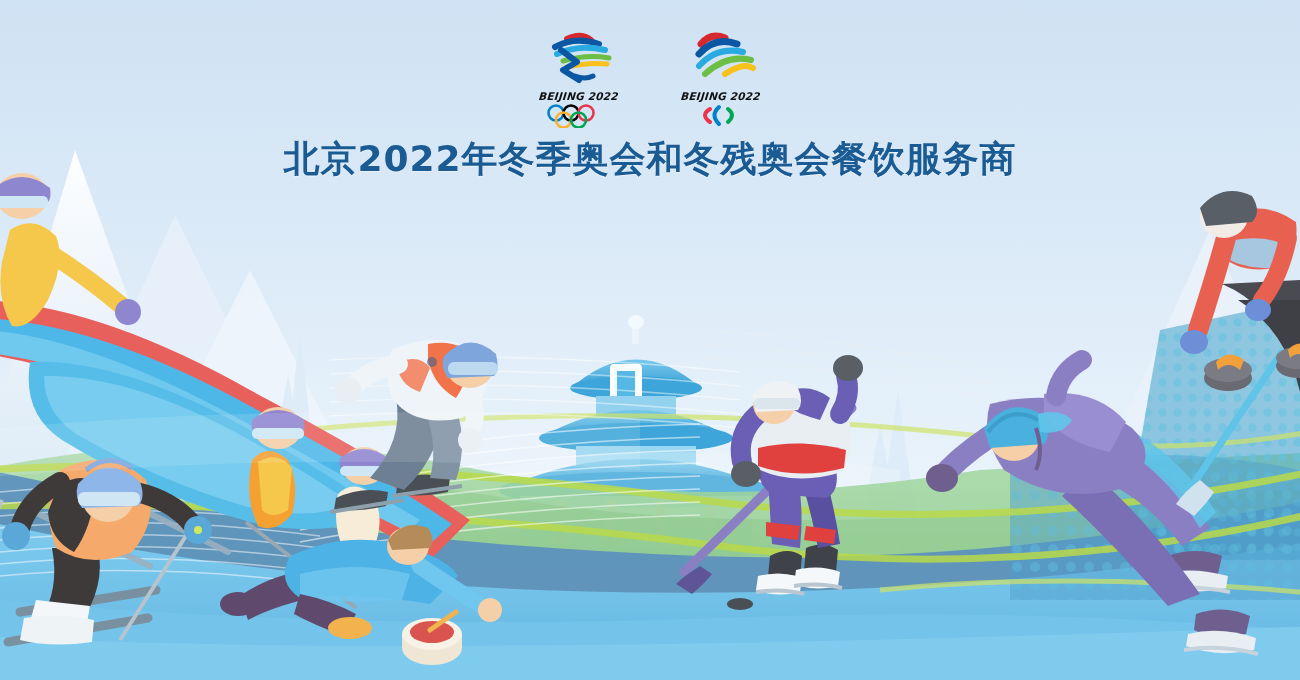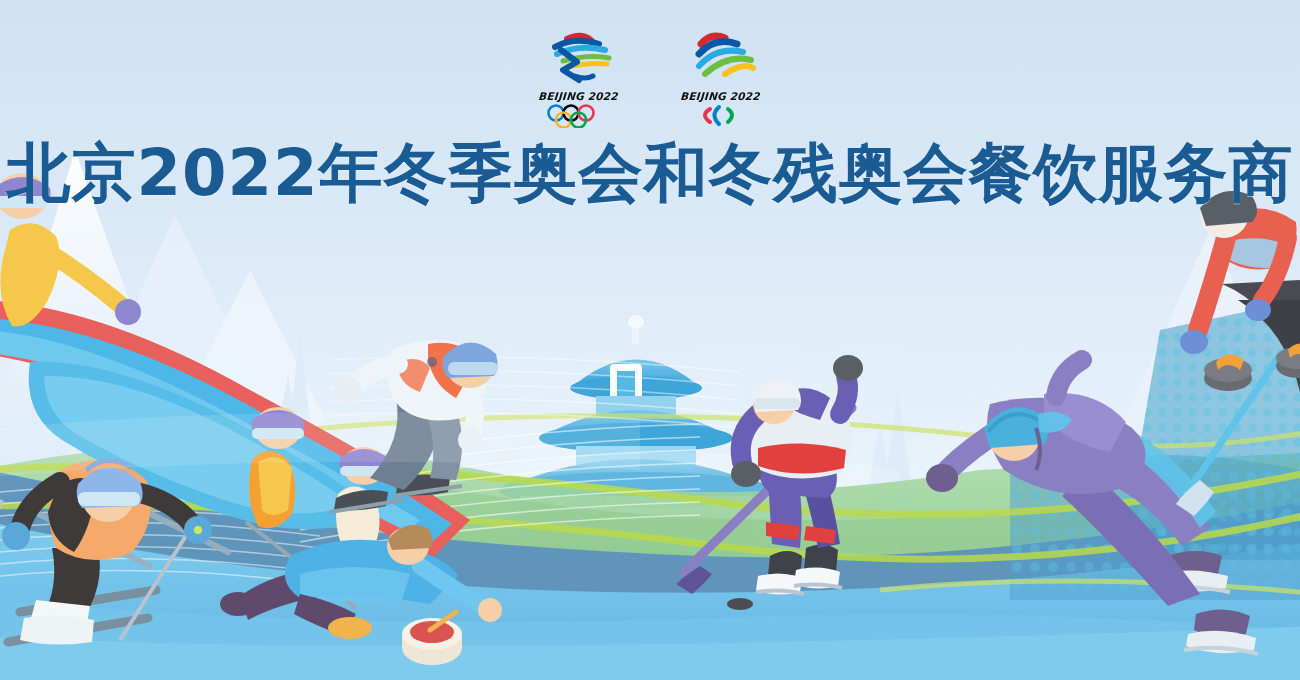--- a/index.html
+++ b/index.html
@@ -34,21 +34,21 @@
     transform:skewX(-6deg);
     white-space:nowrap;
   }
 
   
   .headline {
     position:absolute; left:0; top:140px; width:1300px;
     text-align:center; z-index:45;
     font-family:"DejaVu Sans", "Liberation Sans", sans-serif;
     font-weight:700;
-    font-size:64px; line-height:1.05;
+    font-size:36px; line-height:1.05;
     letter-spacing:1px;
     color:#1a5b94;
     text-shadow:0 1px 0 rgba(255,255,255,.45);
     white-space:nowrap;
   }
 </style>
 </head>
 <body>
 
 <div id="banner">

